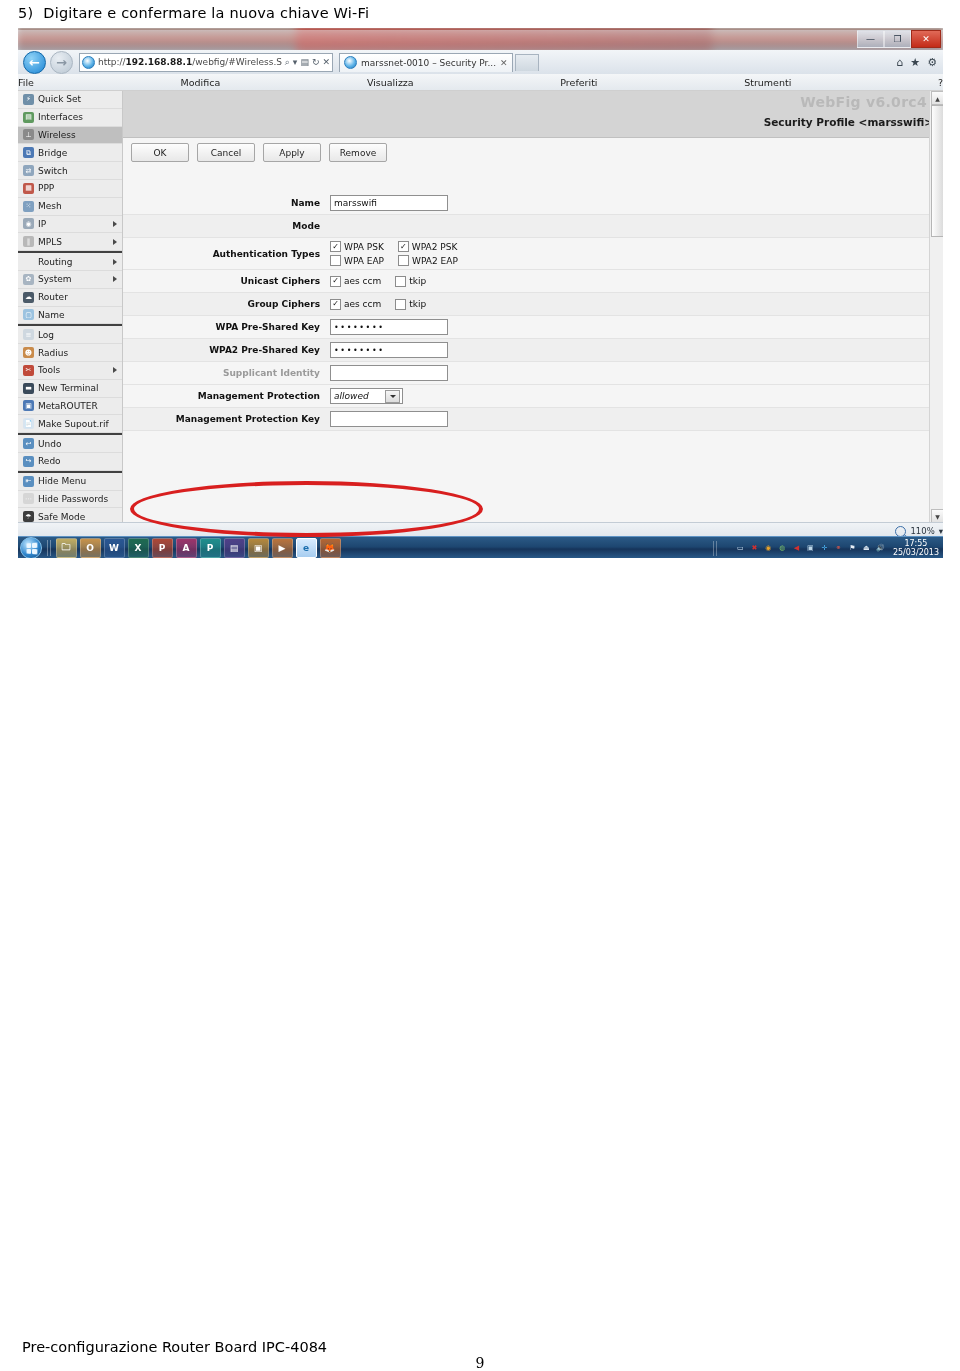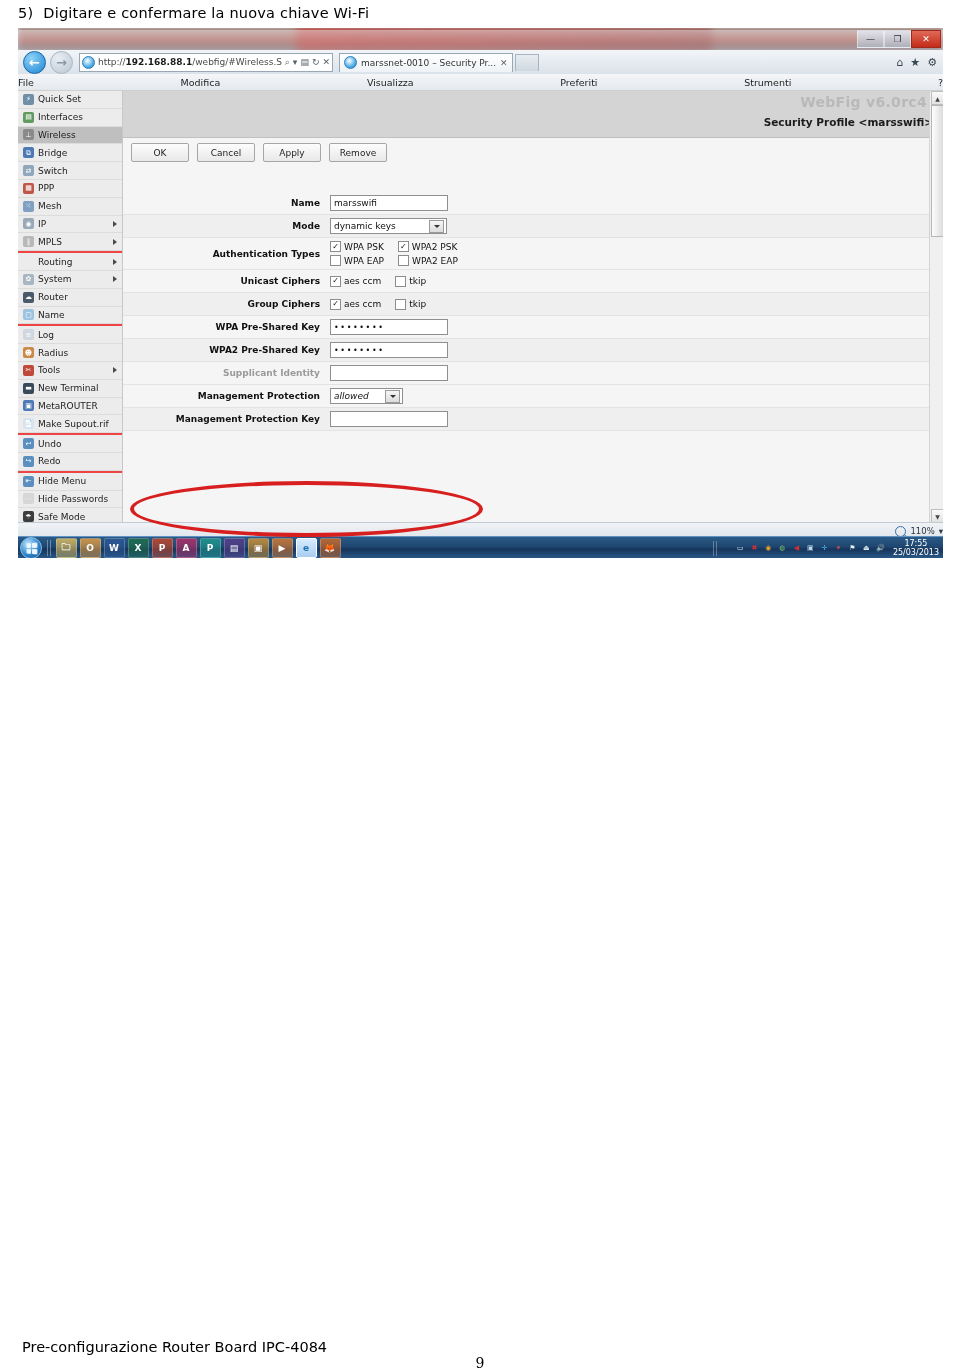--- a/index.html
+++ b/index.html
@@ -150,21 +150,21 @@
   .wf-item {
     height: 16.8px;
     display: flex; align-items: center; gap: 4px;
     padding-left: 5px;
     border-bottom: 1px solid #dcdcdc;
     color: #1c1c1c;
     position: relative;
     white-space: nowrap;
   }
   .wf-item.active { background: #bfbfbf; }
-  .wf-item.group-gap { border-top: 2px solid #ef4444; }
+  .wf-item.group-gap { border-top: 2px solid #404040; }
   .wf-ico {
     width: 11px; height: 11px; flex: 0 0 auto;
     border-radius: 2px;
     display:flex;align-items:center;justify-content:center;
     font-size: 7px; color:#fff;
   }
   .wf-arrow {
     position: absolute; right: 5px; top: 50%; transform: translateY(-50%);
     width: 0; height: 0;
     border-left: 4px solid #4a4a4a;
@@ -557,28 +557,20 @@
 
           <div class="wf-row">
             <div class="wf-label">Name</div>
             <div class="wf-field">
               <div class="wf-input">marsswifi</div>
             </div>
           </div>
 
           <div class="wf-row alt">
             <div class="wf-label">Mode</div>
-            <div class="wf-field">
-              <div class="wf-select">
-                <span>dynamic keys</span>
-                <span class="caret">
-                    <i></i>
-                  </span>
-              </div>
-            </div>
           </div>
 
           <div class="wf-row tall">
             <div class="wf-label">Authentication Types</div>
             <div class="wf-field">
               <div class="cb-group">
                 <div class="cb-line">
                   <div class="cb-wrap">
                     <span class="cb">✓</span>
                     <span class="cb-label">WPA PSK</span>

